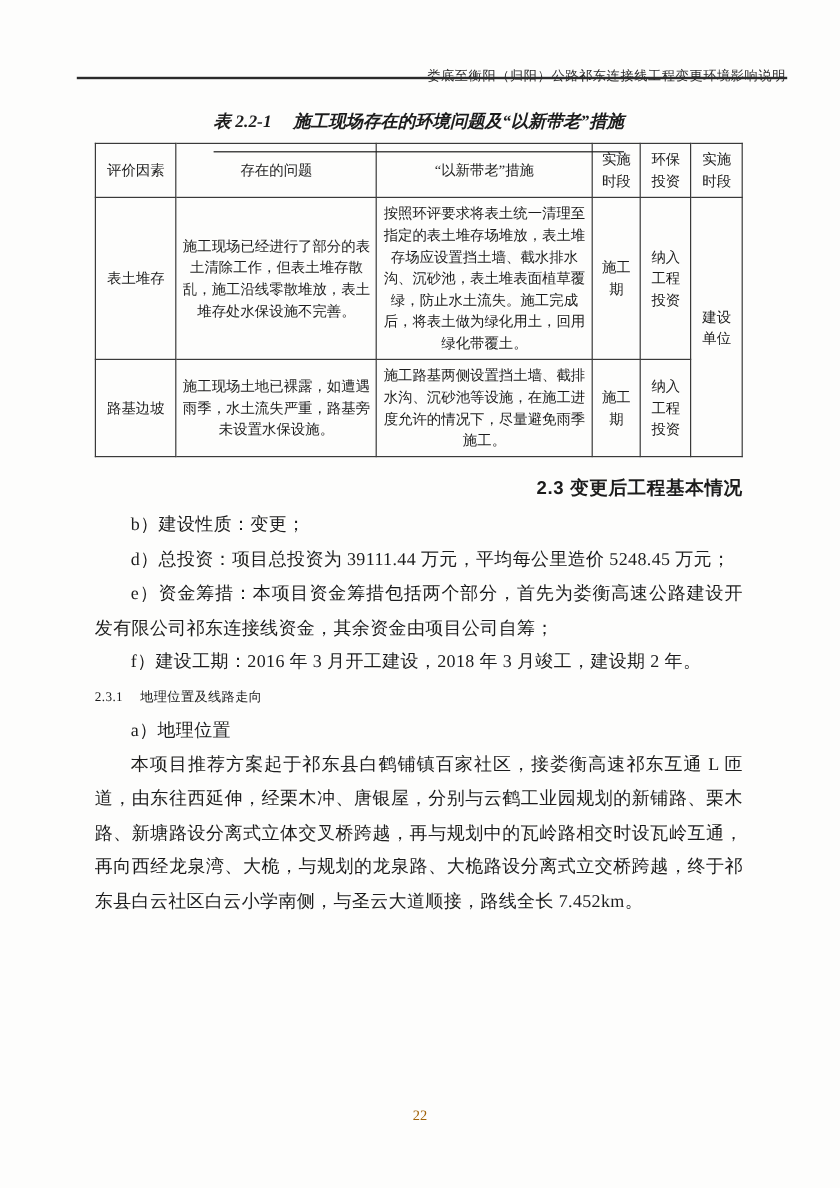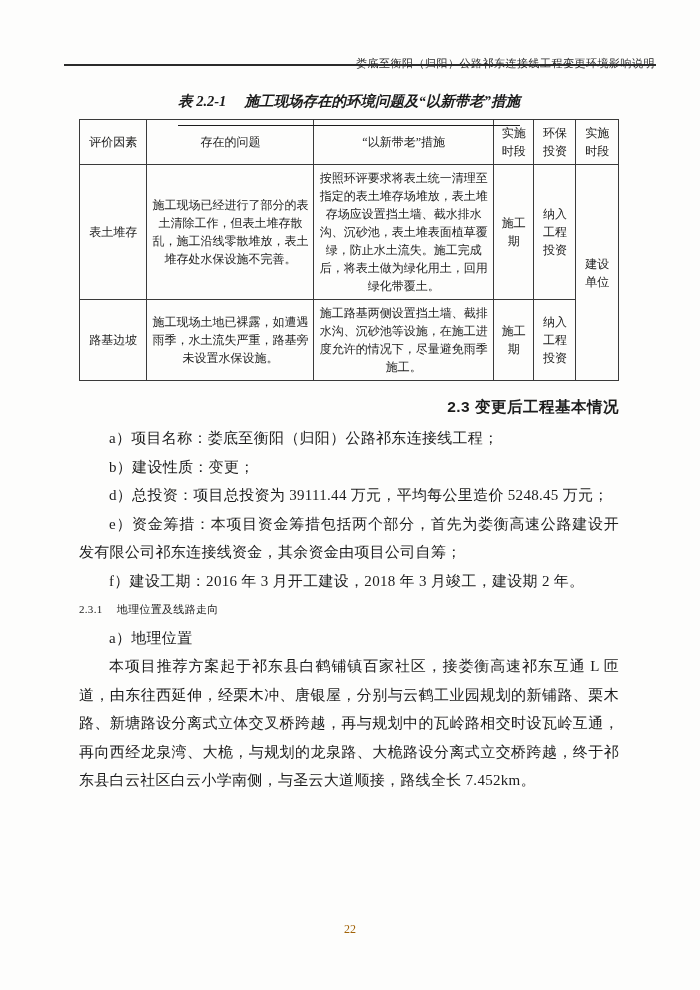--- a/index.html
+++ b/index.html
@@ -138,21 +138,20 @@
         <td>施工现场土地已裸露，如遭遇雨季，水土流失严重，路基旁未设置水保设施。</td>
         <td>施工路基两侧设置挡土墙、截排水沟、沉砂池等设施，在施工进度允许的情况下，尽量避免雨季施工。</td>
         <td>施工期</td>
         <td>纳入工程投资</td>
       </tr>
     </tbody>
       </table>
 
     <p class="sec-heading">2.3 变更后工程基本情况</p>
 
-    <p class="body-line">a）项目名称：娄底至衡阳（归阳）公路祁东连接线工程；</p>
     <p class="body-line">b）建设性质：变更；</p>
     <p class="body-line">d）总投资：项目总投资为 39111.44 万元，平均每公里造价 5248.45 万元；</p>
     <p class="body-line">e）资金筹措：本项目资金筹措包括两个部分，首先为娄衡高速公路建设开发有限公司祁东连接线资金，其余资金由项目公司自筹；</p>
     <p class="body-line">f）建设工期：2016 年 3 月开工建设，2018 年 3 月竣工，建设期 2 年。</p>
 
     <p class="sub-heading">2.3.1　 地理位置及线路走向</p>
     <p class="body-line">a）地理位置</p>
     <p class="body-para">本项目推荐方案起于祁东县白鹤铺镇百家社区，接娄衡高速祁东互通 L 匝道，由东往西延伸，经栗木冲、唐银屋，分别与云鹤工业园规划的新铺路、栗木路、新塘路设分离式立体交叉桥跨越，再与规划中的瓦岭路相交时设瓦岭互通，再向西经龙泉湾、大桅，与规划的龙泉路、大桅路设分离式立交桥跨越，终于祁东县白云社区白云小学南侧，与圣云大道顺接，路线全长 7.452km。</p>
 
   </div>

